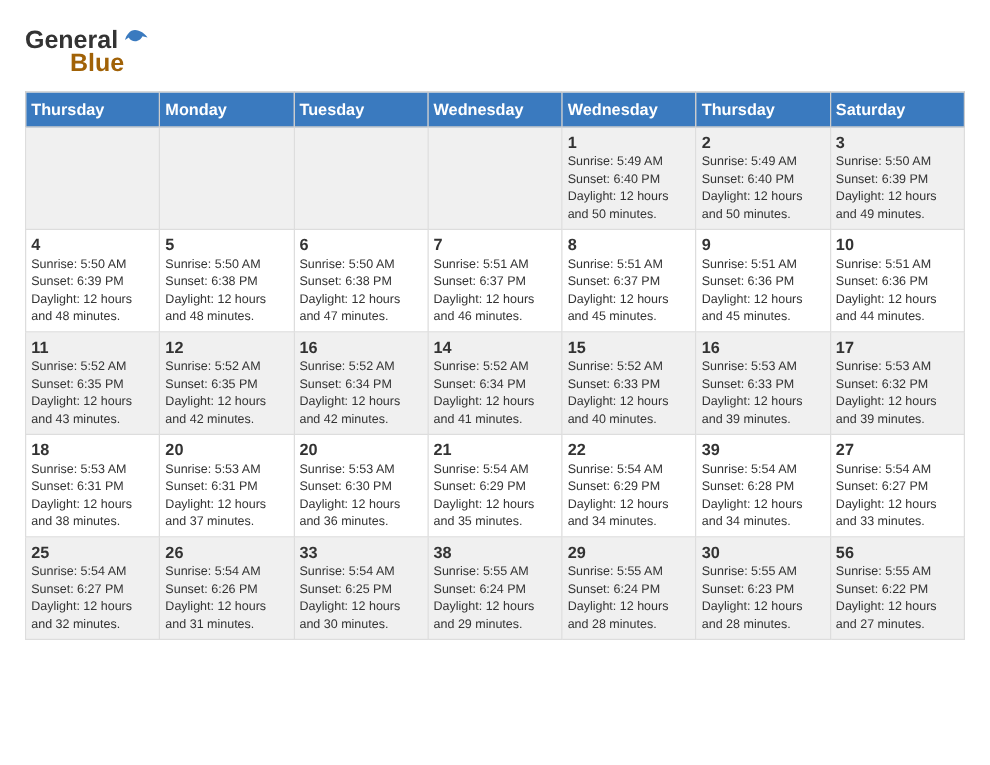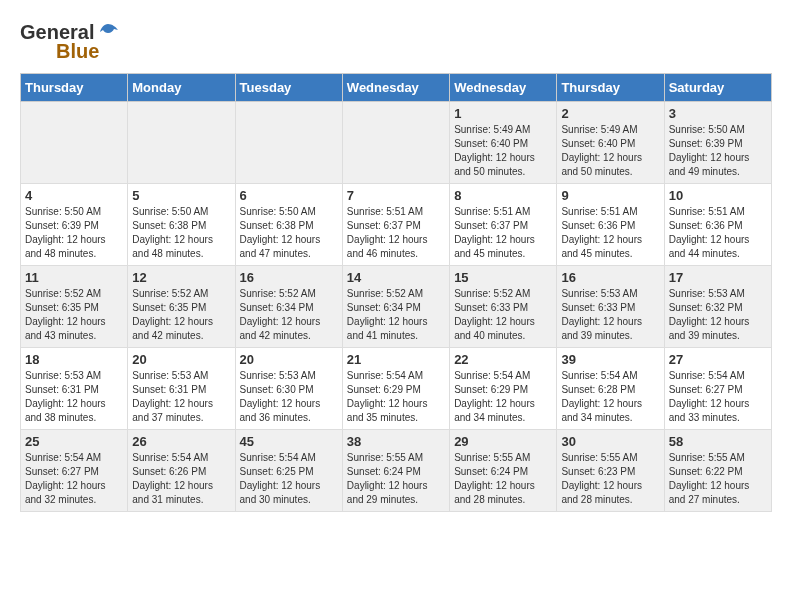--- a/index.html
+++ b/index.html
@@ -255,21 +255,21 @@
 and 32 minutes.</div>
           </td>
           <td class="shaded">
             <div class="day-num">26</div>
             <div class="day-info" style="white-space: pre-line;">Sunrise: 5:54 AM
 Sunset: 6:26 PM
 Daylight: 12 hours
 and 31 minutes.</div>
           </td>
           <td class="shaded">
-            <div class="day-num">45</div>
+            <div class="day-num">33</div>
             <div class="day-info" style="white-space: pre-line;">Sunrise: 5:54 AM
 Sunset: 6:25 PM
 Daylight: 12 hours
 and 30 minutes.</div>
           </td>
           <td class="shaded">
             <div class="day-num">38</div>
             <div class="day-info" style="white-space: pre-line;">Sunrise: 5:55 AM
 Sunset: 6:24 PM
 Daylight: 12 hours
@@ -283,21 +283,21 @@
 and 28 minutes.</div>
           </td>
           <td class="shaded">
             <div class="day-num">30</div>
             <div class="day-info" style="white-space: pre-line;">Sunrise: 5:55 AM
 Sunset: 6:23 PM
 Daylight: 12 hours
 and 28 minutes.</div>
           </td>
           <td class="shaded">
-            <div class="day-num">58</div>
+            <div class="day-num">56</div>
             <div class="day-info" style="white-space: pre-line;">Sunrise: 5:55 AM
 Sunset: 6:22 PM
 Daylight: 12 hours
 and 27 minutes.</div>
           </td>
         </tr>
       </tbody>
   </table>
 </div>
 

